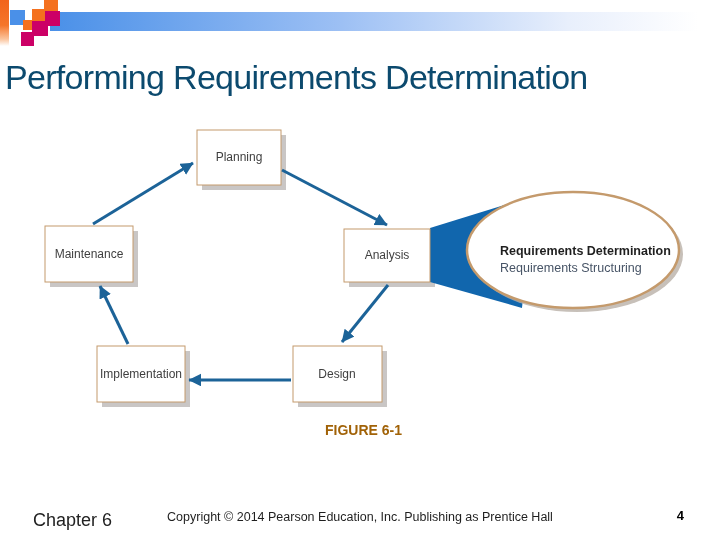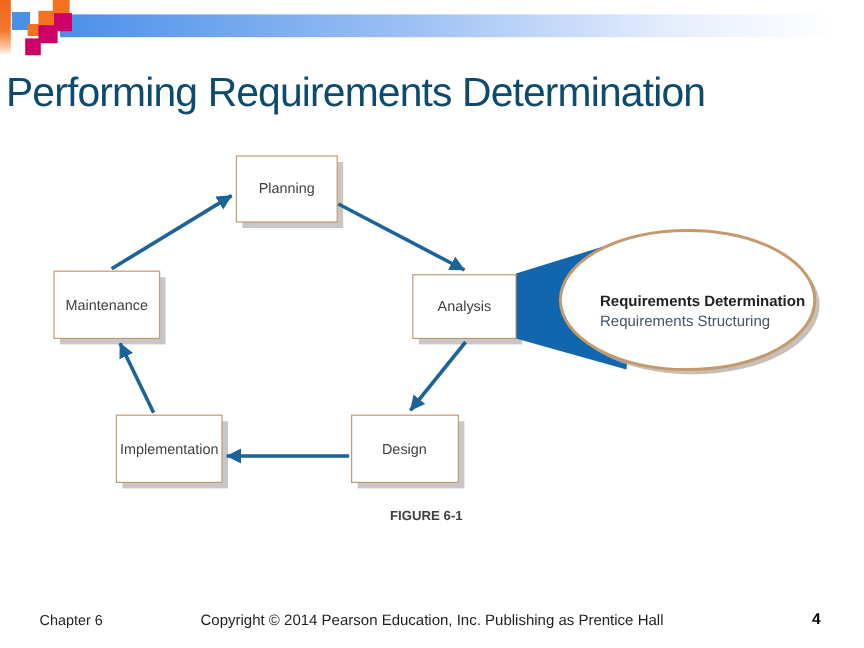--- a/index.html
+++ b/index.html
@@ -28,24 +28,24 @@
     white-space:nowrap;
   }
   
   .diagram-svg{position:absolute;left:0;top:0;}
   .node-label{font-size:12px;fill:#3f3f3f;}
   .callout-line1{font-size:12.5px;font-weight:bold;}
   .callout-line2{font-size:12.5px;}
   
   .figure-caption{
     position:absolute;left:325px;top:420px;
-    font-size:11px;line-height:21px;font-weight:bold;color:#404040;
+    font-size:14px;line-height:21px;font-weight:bold;color:#a16207;
   }
   
-  .footer-chapter{position:absolute;left:33px;top:510px;font-size:12px;color:#222;}
+  .footer-chapter{position:absolute;left:33px;top:510px;font-size:18px;color:#222;}
   .footer-copyright{position:absolute;left:0;top:510px;width:720px;text-align:center;
     font-size:12.5px;color:#1f1f1f;}
   .footer-page{position:absolute;right:36px;top:508px;font-size:13px;font-weight:bold;color:#000;}
 </style>
 </head>
 <body>
 
 <div class="decor strip"></div>
 <div class="decor bar"></div>
 <div class="sq sq-blue"></div>

